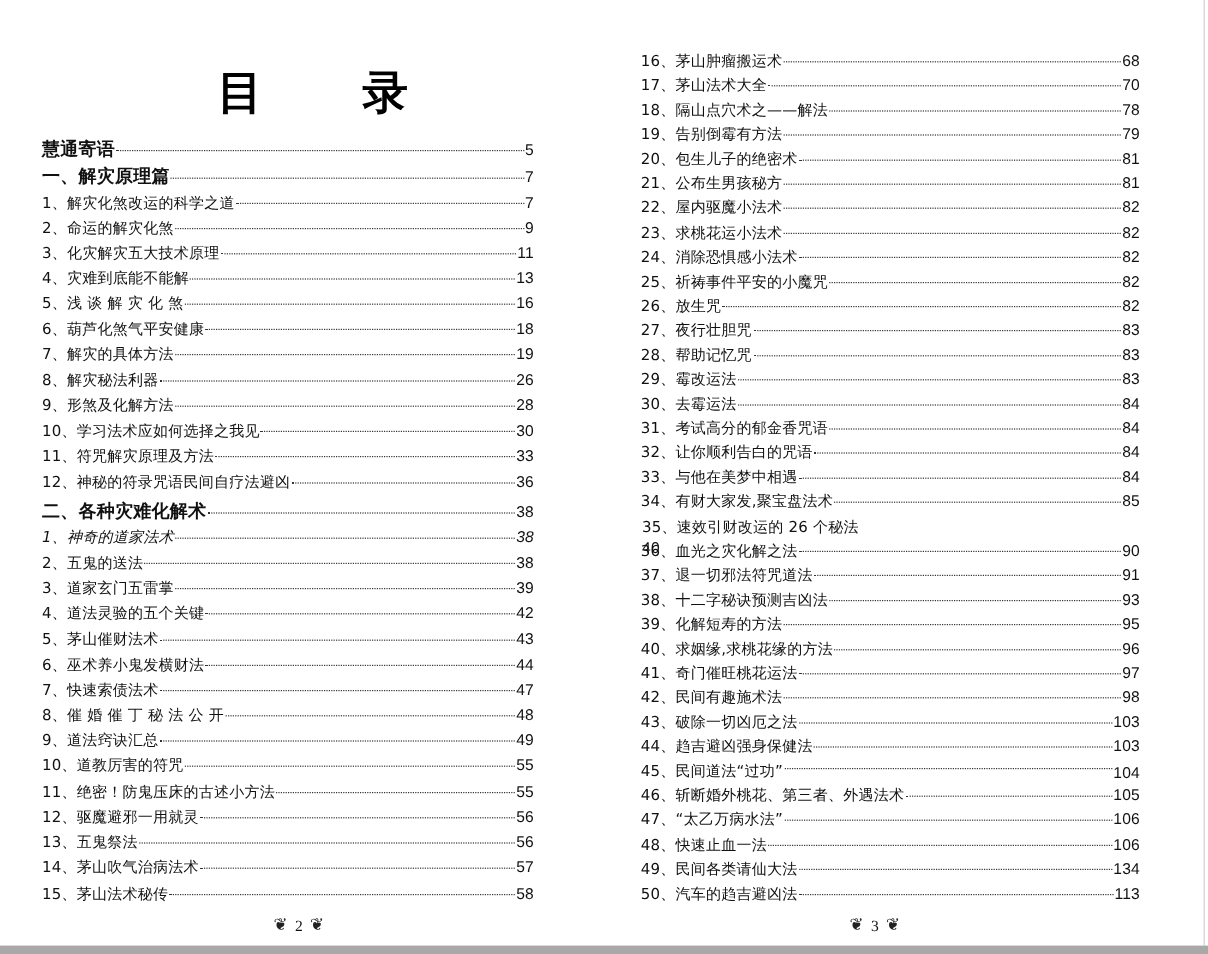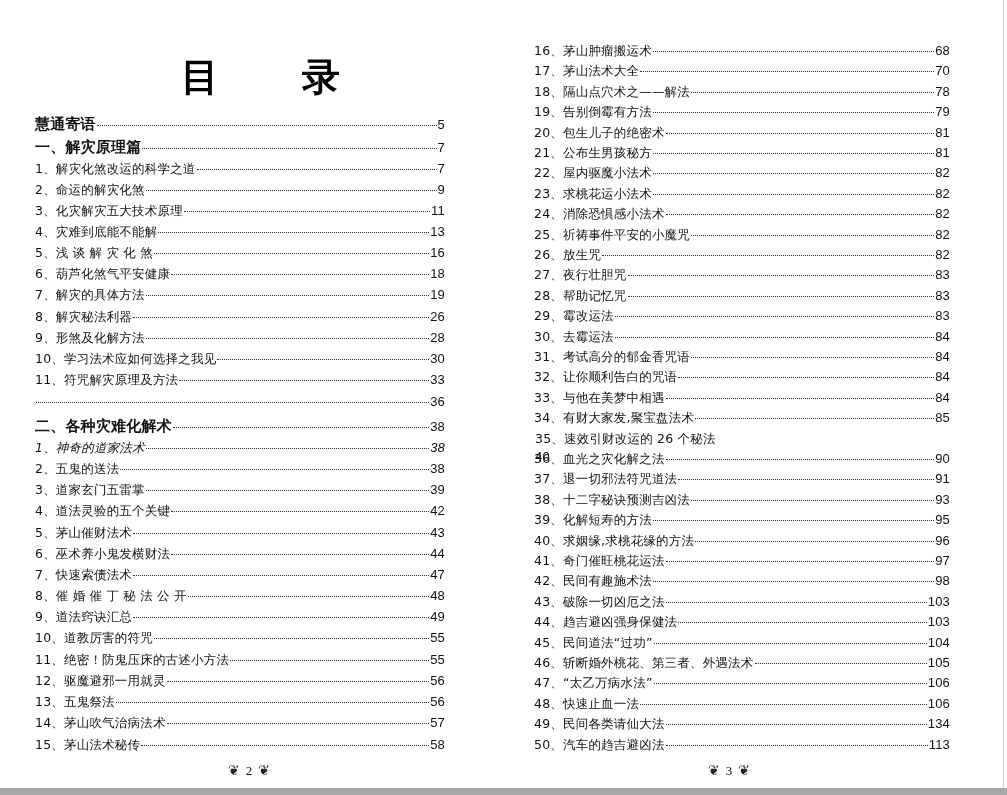--- a/index.html
+++ b/index.html
@@ -105,20 +105,21 @@
         <span class="lbl">10、学习法术应如何选择之我见</span>
         <span class="dots"></span>
         <span class="pg">30</span>
       </div>
       <div class="row" style="top: 372px; left: 35px; width: 410px;">
         <span class="lbl">11、符咒解灾原理及方法</span>
         <span class="dots"></span>
         <span class="pg">33</span>
       </div>
       <div class="row" style="top: 394px; left: 35px; width: 410px;">
+        <span class="lbl">12、神秘的符录咒语民间自疗法避凶</span>
         <span class="dots"></span>
         <span class="pg">36</span>
       </div>
       <div class="row heading" style="top: 417px; left: 35px; width: 410px;">
         <span class="lbl">二、各种灾难化解术</span>
         <span class="dots"></span>
         <span class="pg">38</span>
       </div>
       <div class="row" style="top: 440px; left: 35px; width: 410px; font-style: italic;">
         <span class="lbl">1、神奇的道家法术</span>
@@ -341,21 +342,21 @@
       <div class="row" style="top: 593.8px; left: 34px; width: 416px;">
         <span class="lbl">43、破除一切凶厄之法</span>
         <span class="dots"></span>
         <span class="pg">103</span>
       </div>
       <div class="row" style="top: 614.2px; left: 34px; width: 416px;">
         <span class="lbl">44、趋吉避凶强身保健法</span>
         <span class="dots"></span>
         <span class="pg">103</span>
       </div>
-      <div class="row" style="top: 634.6px; left: 34px; width: 416px;">
+      <div class="row" style="top: 634.6px; left: 34px; width: 416px; align-items: center;">
         <span class="lbl">45、民间道法“过功”</span>
         <span class="dots"></span>
         <span class="pg">104</span>
       </div>
       <div class="row" style="top: 655px; left: 34px; width: 416px;">
         <span class="lbl">46、斩断婚外桃花、第三者、外遇法术</span>
         <span class="dots"></span>
         <span class="pg">105</span>
       </div>
       <div class="row" style="top: 675.4px; left: 34px; width: 416px;">

